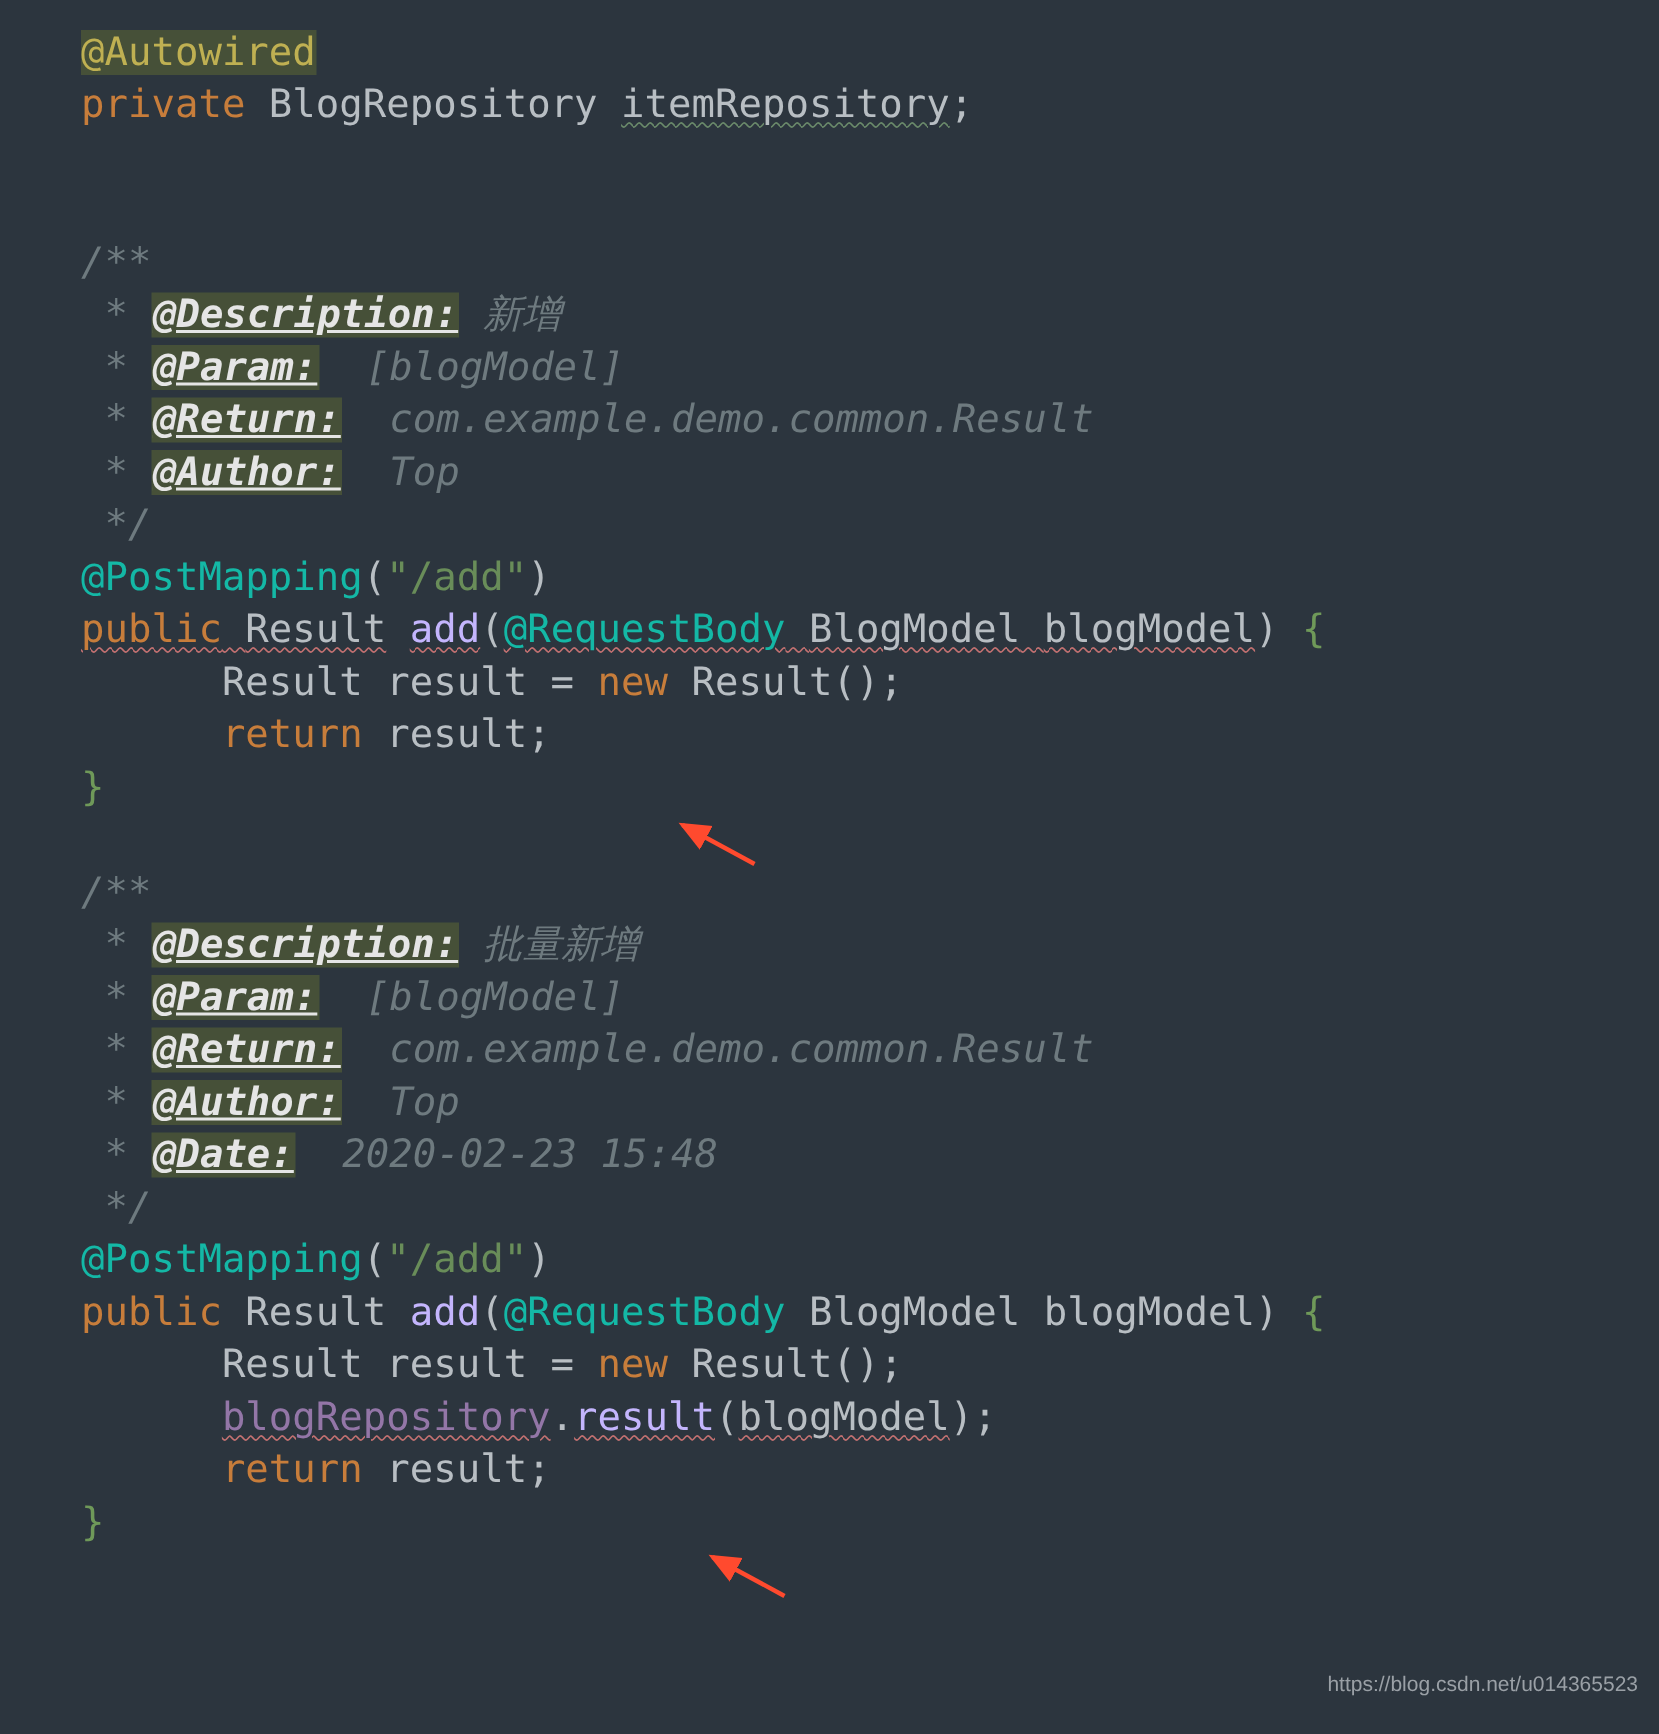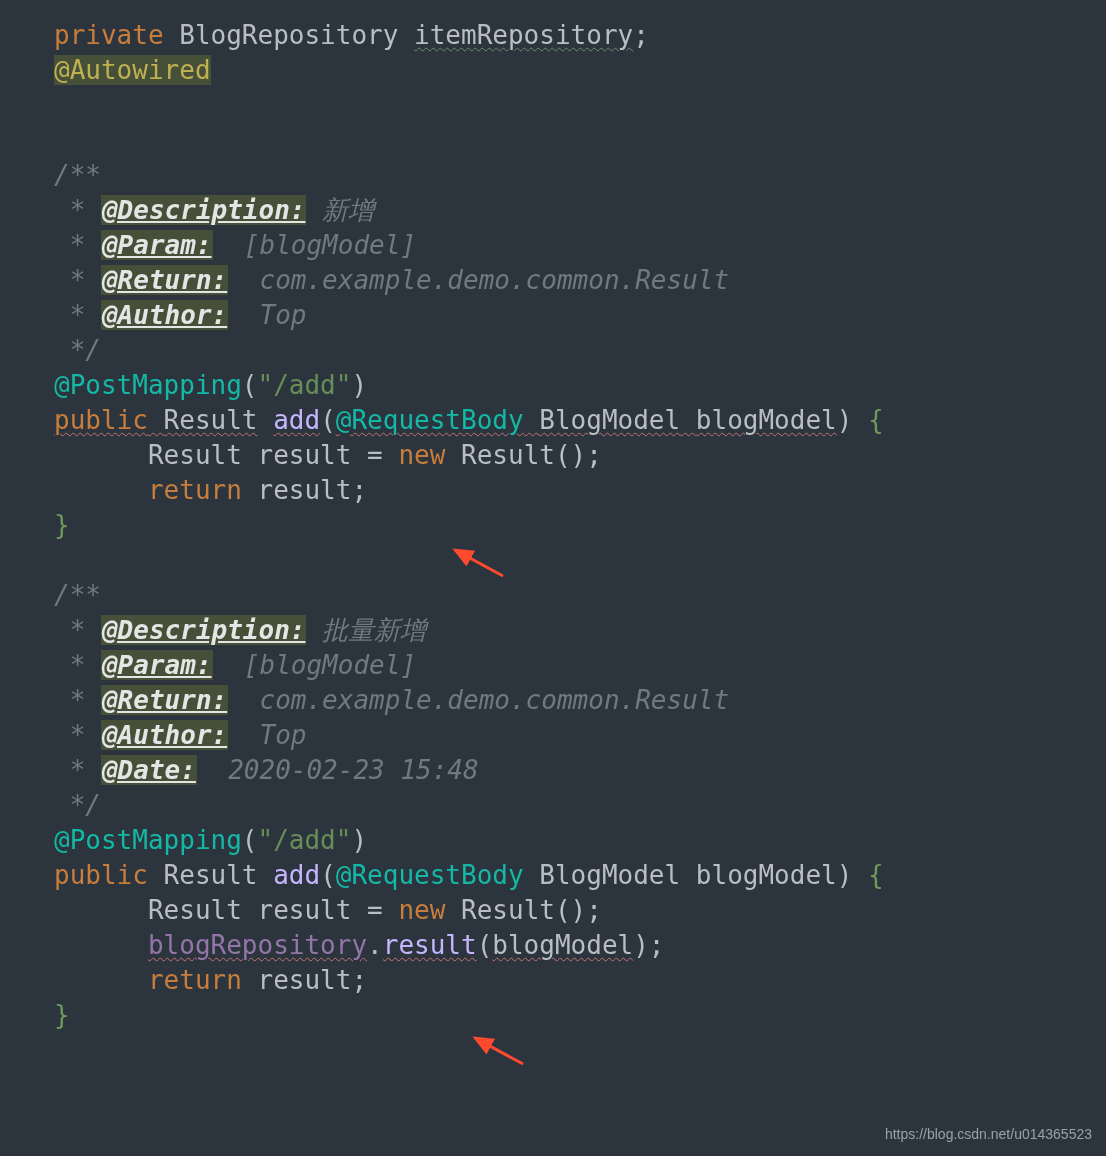--- a/index.html
+++ b/index.html
@@ -13,29 +13,29 @@
 .mn{color:#c4b5fd}
 .str{color:#698d59}
 .punc{color:#b8bec3}
 .type{color:#b8bec3}
 .ident{color:#b8bec3}
 .pur{color:#9376a7}
 .brace{color:#6f9959}
 .wavyr{text-decoration:wavy underline #c47171;text-decoration-thickness:1px;text-underline-offset:3px}
 .wavyg{text-decoration:wavy underline #6a8a6a;text-decoration-thickness:1px;text-underline-offset:3px}
 .arrow{position:absolute;pointer-events:none}
-.watermark{position:absolute;right:14px;bottom:4px;color:#9aa0a6;font-size:14px;font-family:Arial,sans-serif;font-style:normal}
+.watermark{position:absolute;right:14px;bottom:16px;color:#9aa0a6;font-size:14px;font-family:Arial,sans-serif;font-style:normal}
 </style>
 </head>
 <body>
 
 <div class="editor">
 
+<div class="ln"><span class="annhl">@Autowired</span></div>
 <div class="ln"><span class="kw">private</span> <span class="type">BlogRepository</span> <span class="type wavyg">itemRepository</span><span class="punc">;</span></div>
-<div class="ln"><span class="annhl">@Autowired</span></div>
 <div class="ln">&nbsp;</div>
 <div class="ln">&nbsp;</div>
 
 <div class="ln"><span class="com">/**</span></div>
 <div class="ln"><span class="com"> * </span><span class="tag">@Description:</span><span class="com"> 新增</span></div>
 <div class="ln"><span class="com"> * </span><span class="tag">@Param:</span><span class="com">  [blogModel]</span></div>
 <div class="ln"><span class="com"> * </span><span class="tag">@Return:</span><span class="com">  com.example.demo.common.Result</span></div>
 <div class="ln"><span class="com"> * </span><span class="tag">@Author:</span><span class="com">  Top</span></div>
 <div class="ln"><span class="com"> */</span></div>
 

